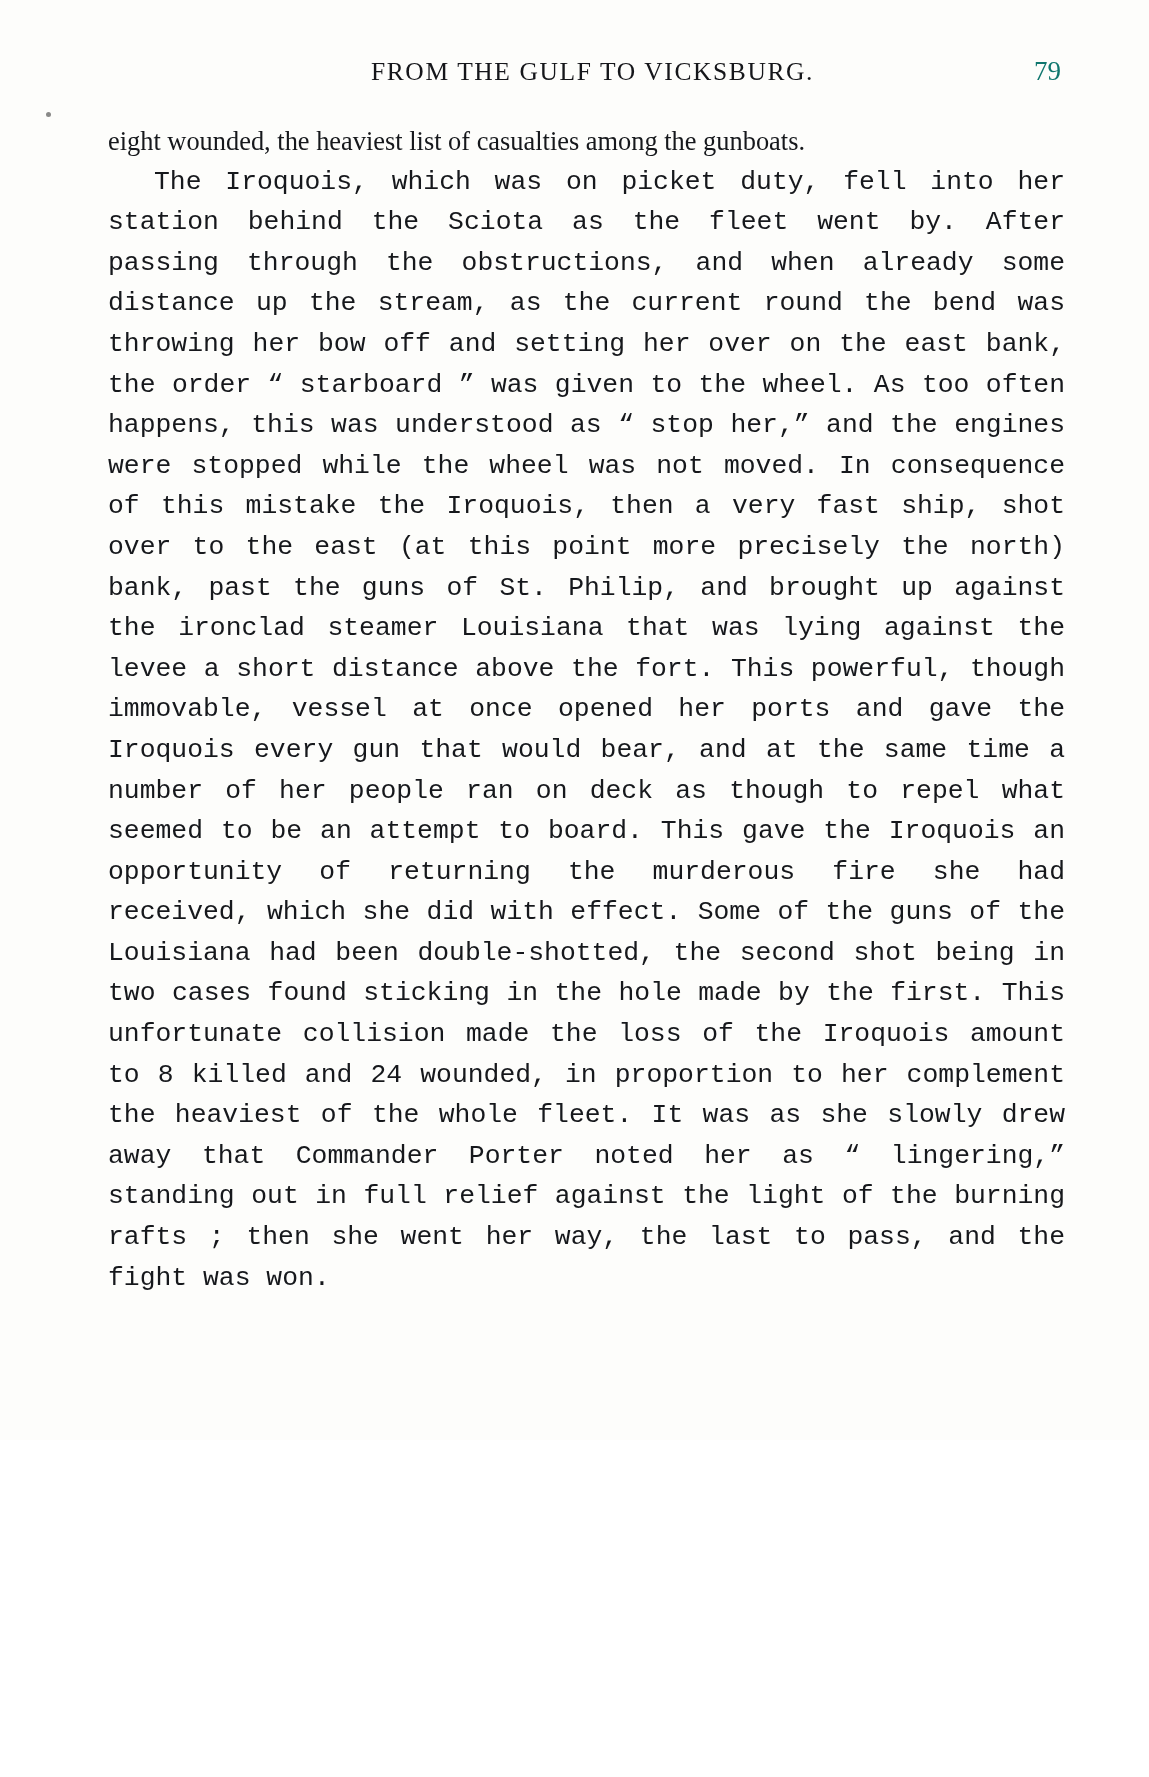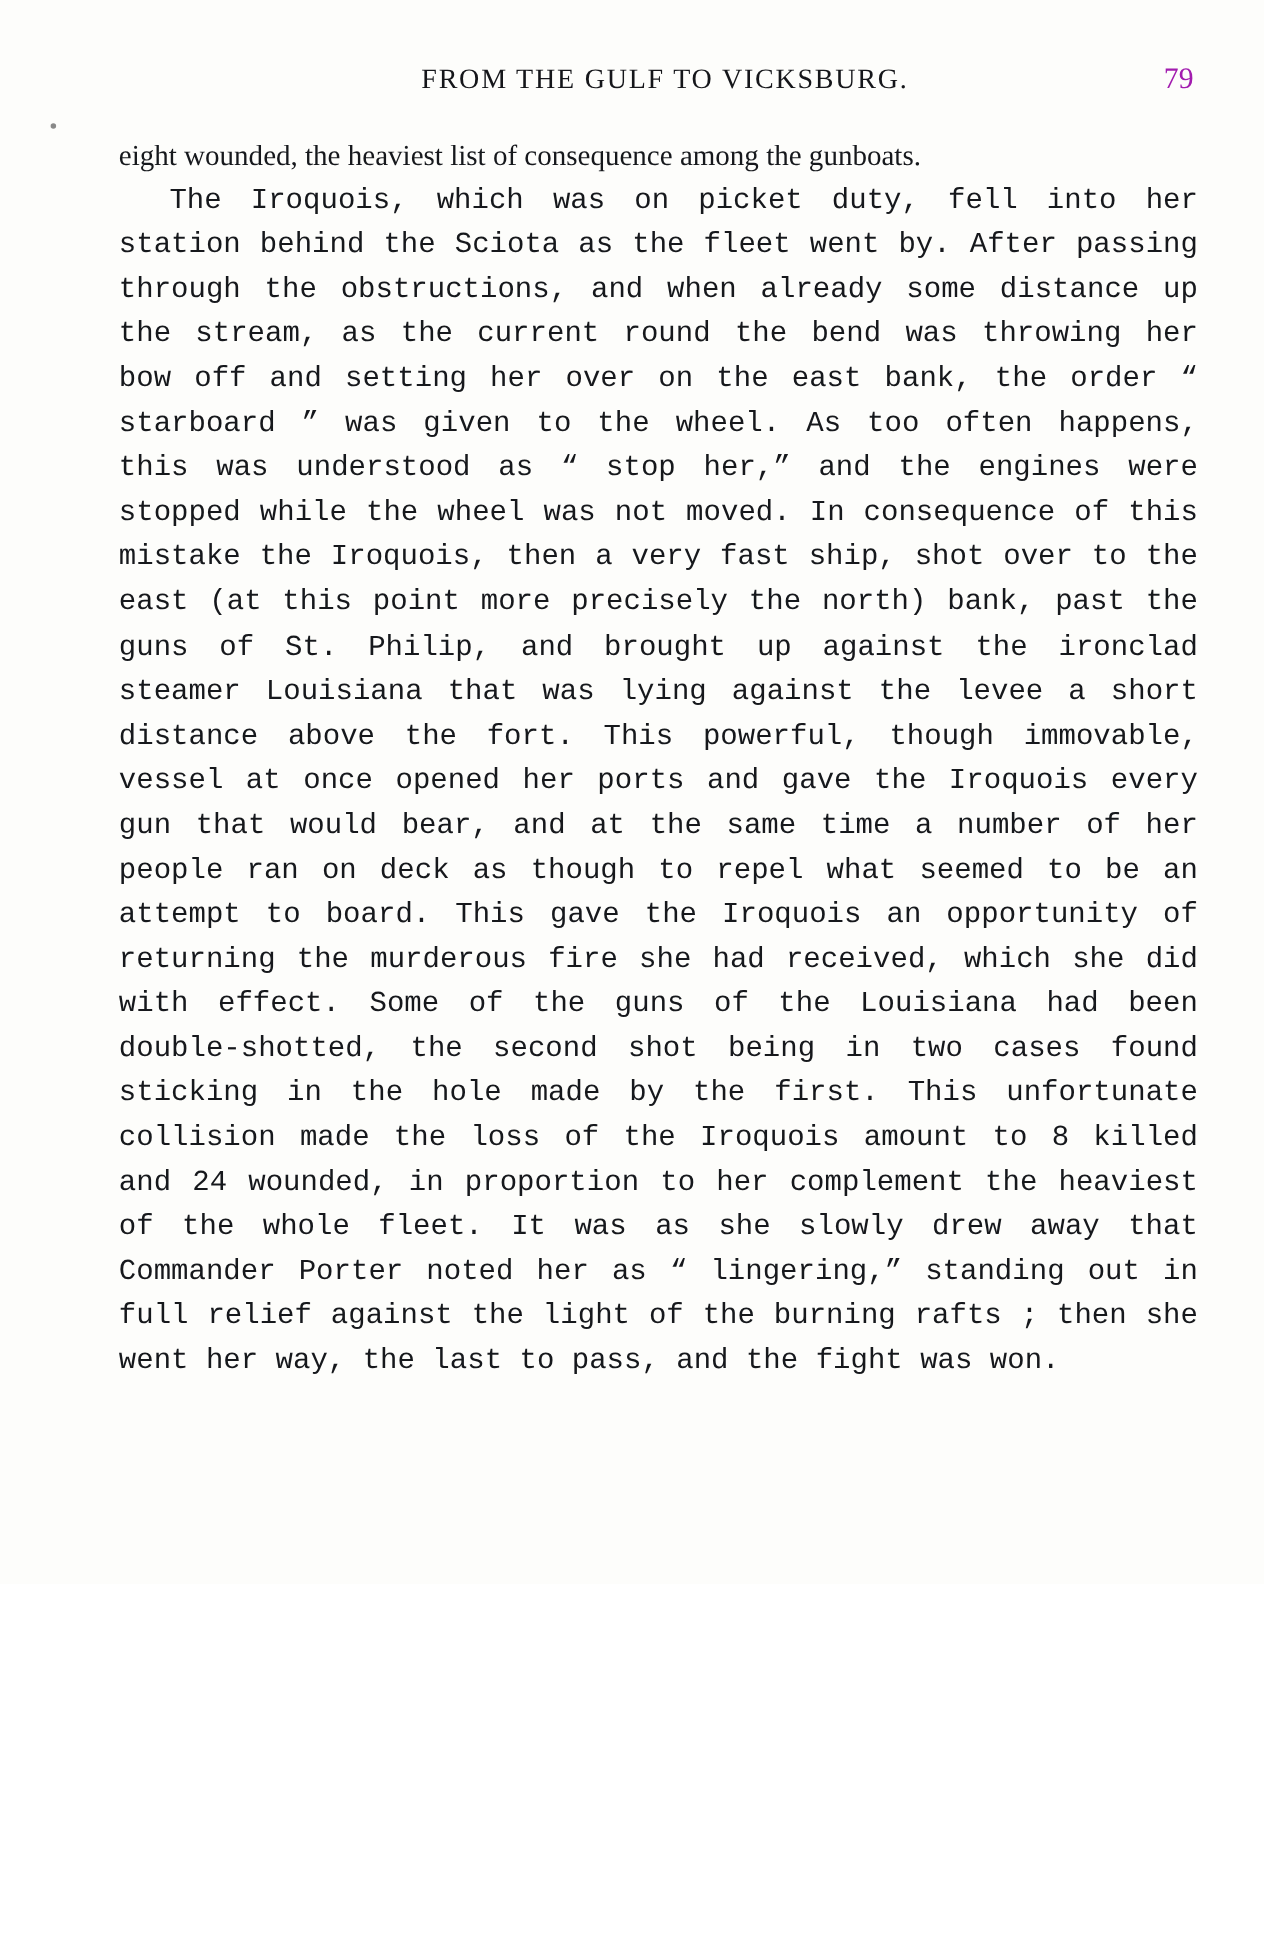--- a/index.html
+++ b/index.html
@@ -12,21 +12,21 @@
     height: 1777px;
     font-family: "Liberation Serif", "DejaVu Serif", serif;
     color: #1a1a1a;
     position: relative;
     overflow: hidden;
   }
   .page {
     width: 1149px;
     height: 1440px;
     box-sizing: border-box;
-    padding: 56px 60px 40px 108px;
+    padding: 56px 84px 40px 108px;
     position: relative;
     background: #fdfdfb;
   }
   .running-head {
     display: flex;
     align-items: baseline;
     justify-content: space-between;
     padding: 0 4px 0 18px;
     margin-bottom: 34px;
   }
@@ -36,21 +36,21 @@
     font-variant: small-caps;
     text-transform: uppercase;
     color: #15161a;
     flex: 1;
     text-align: center;
     padding-left: 48px;
     white-space: nowrap;
   }
   .running-head .folio {
     font-size: 27px;
-    color: #a21caf;
+    color: #0f766e;
     min-width: 50px;
     text-align: right;
   }
   .body-text {
     font-size: 26.4px;
     line-height: 40.6px;
     text-align: justify;
     text-justify: inter-word;
     color: #16181c;
     hyphens: none;
@@ -80,17 +80,17 @@
 <div class="page">
 
   <div class="smudge"></div>
 
   <div class="running-head">
     <div class="title">FROM THE GULF TO VICKSBURG.</div>
     <div class="folio">79</div>
   </div>
 
   <div class="body-text">
-    <p>eight wounded, the heaviest list of consequence among the gunboats.</p>
+    <p>eight wounded, the heaviest list of casualties among the gunboats.</p>
     <p class="indent">The Iroquois, which was on picket duty, fell into her station behind the Sciota as the fleet went by.  After passing through the obstructions, and when already some distance up the stream, as the current round the bend was throwing her bow off and setting her over on the east bank, the order “ starboard ” was given to the wheel.  As too often happens, this was understood as  “ stop her,” and the engines were stopped while the wheel was not moved.  In consequence of this mistake the Iroquois, then a very fast ship, shot over to the east (at this point more precisely the north) bank, past the guns of St. Philip, and brought up against the ironclad steamer Louisiana that was lying against the levee a short distance above the fort.  This powerful, though immovable, vessel at once opened her ports and gave the Iroquois every gun that would bear, and at the same time a number of her people ran on deck as though to repel what seemed to be an attempt to board.  This gave the Iroquois an opportunity of returning the murderous fire she had received, which she did with effect.  Some of the guns of the Louisiana had been double-shotted, the second shot being in two cases found sticking in the hole made by the first.  This unfortunate collision made the loss of the Iroquois amount to 8 killed and 24 wounded, in proportion to her complement the heaviest of the whole fleet.  It was as she slowly drew away that Commander Porter noted her as “ lingering,” standing out in full relief against the light of the burning rafts ; then she went her way, the last to pass, and the fight was won.</p>
   </div>
 
 </div>
 
 </body></html>

